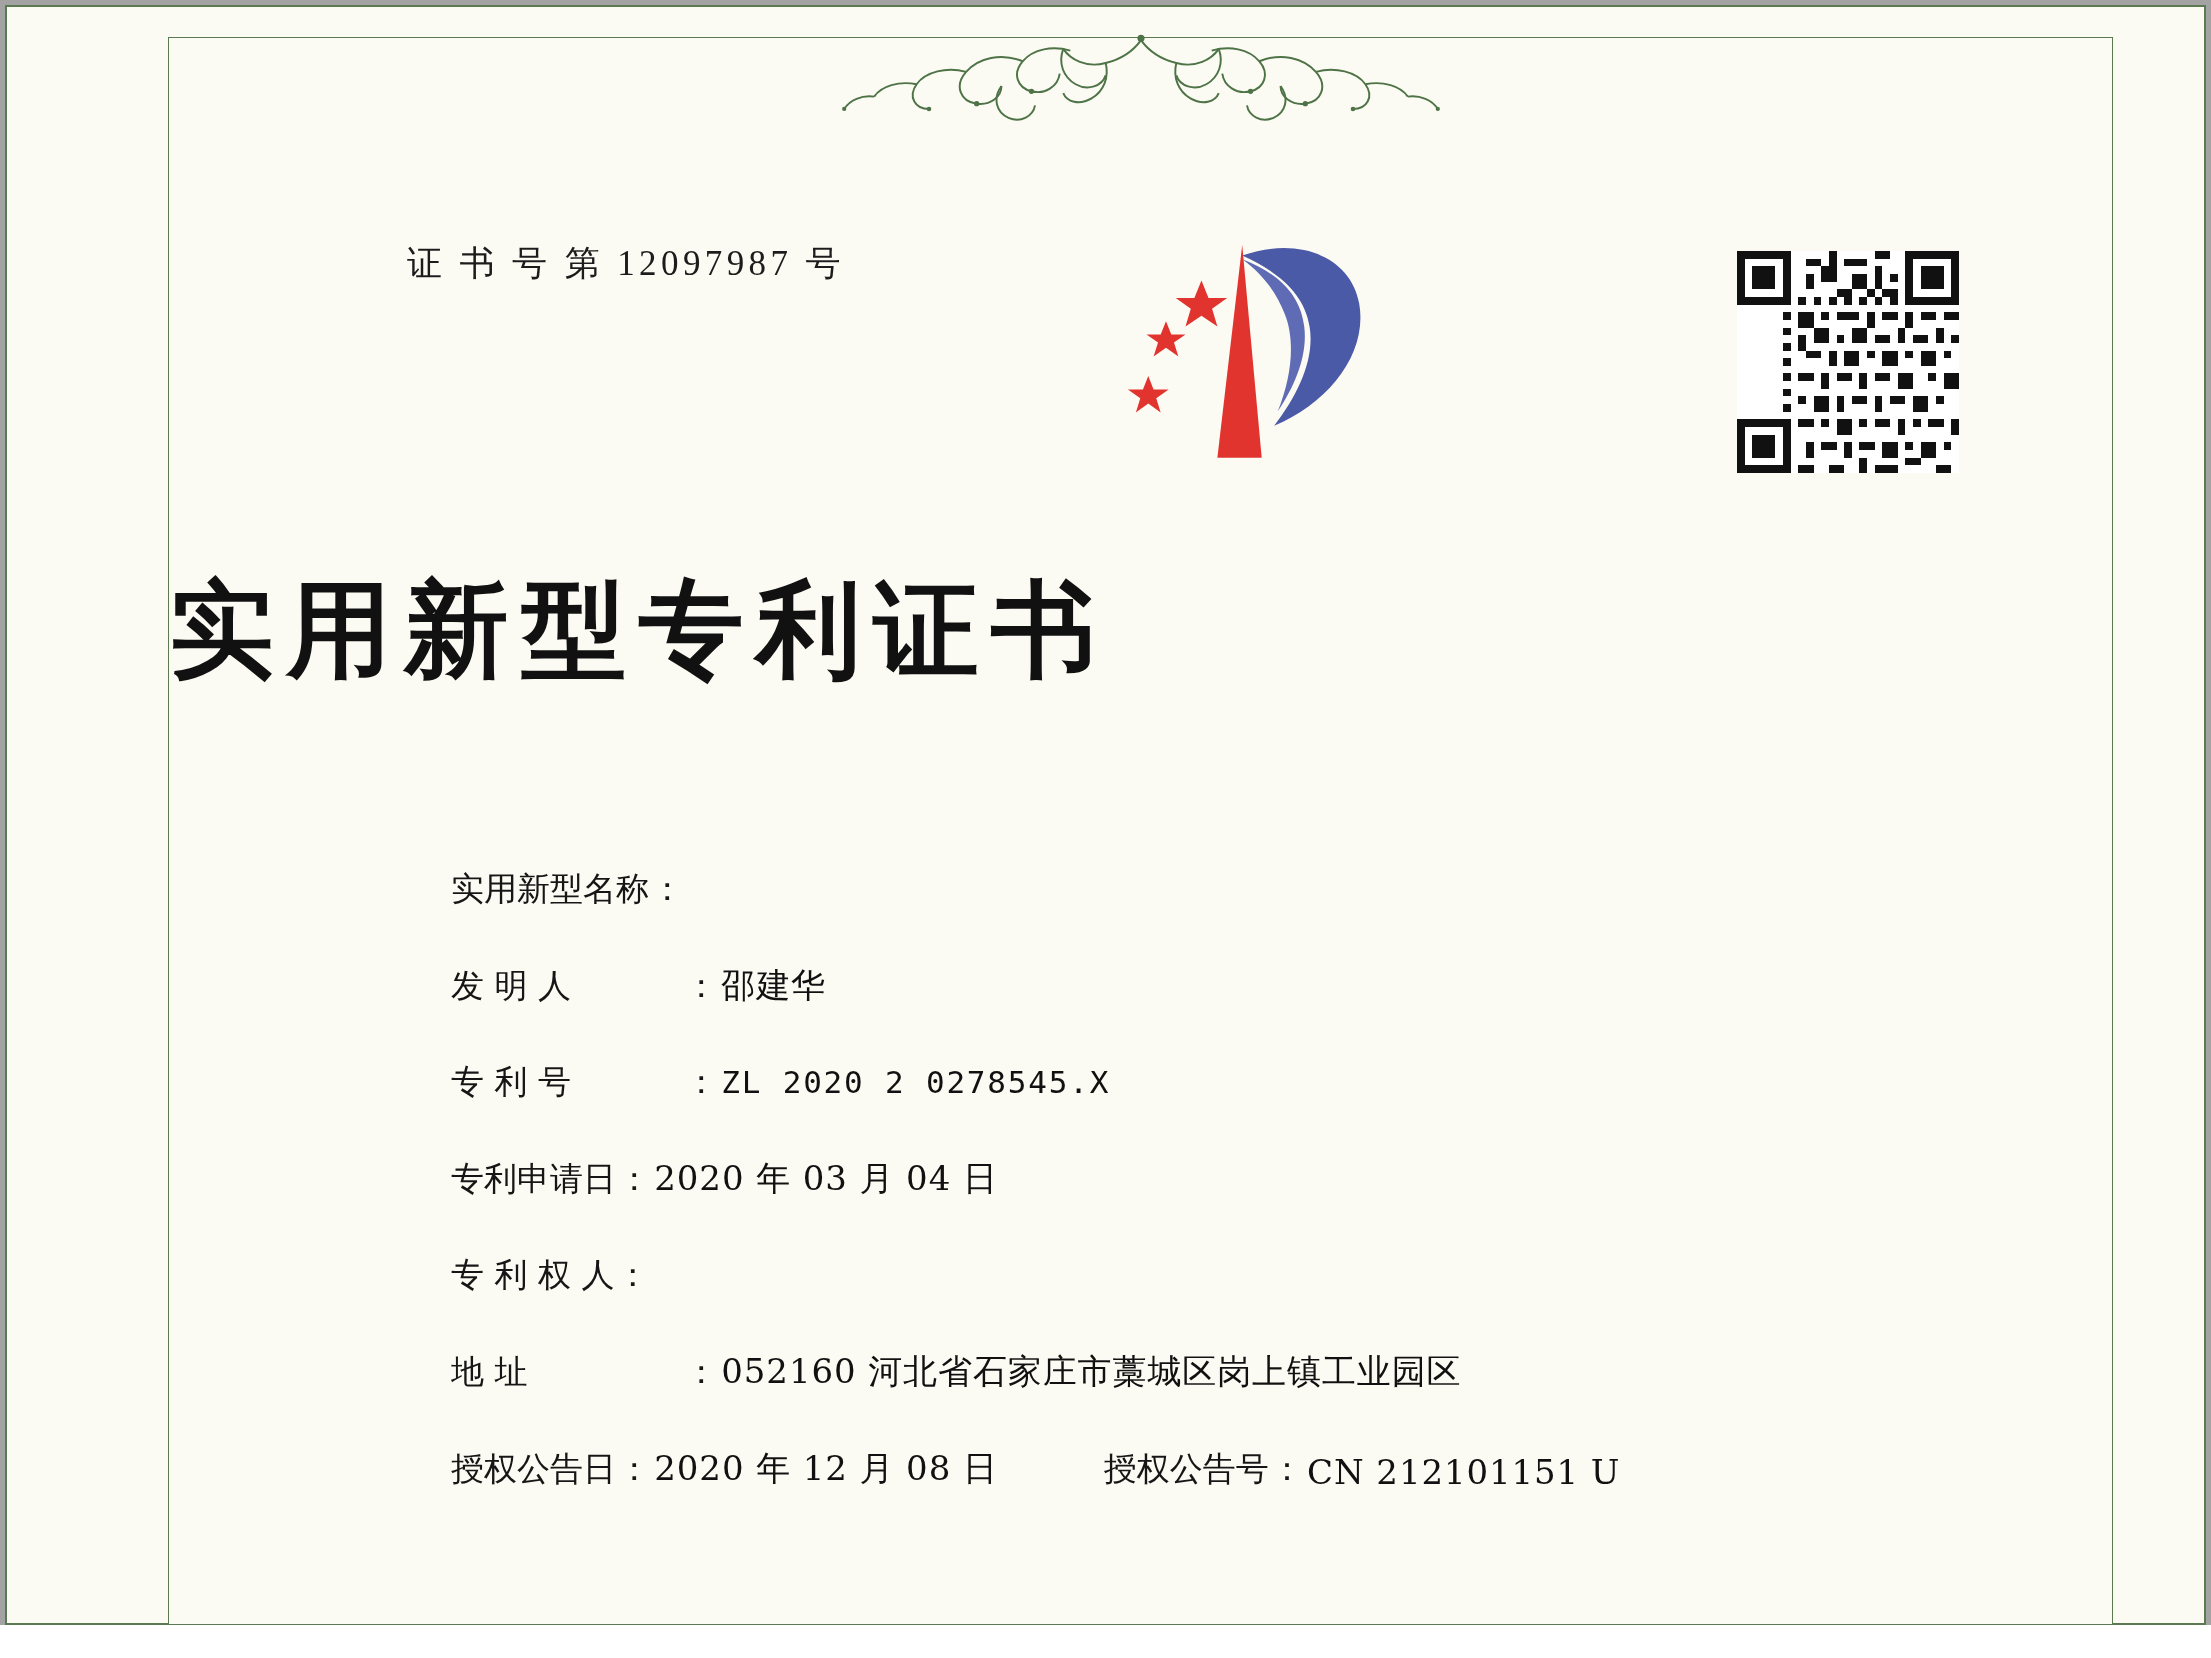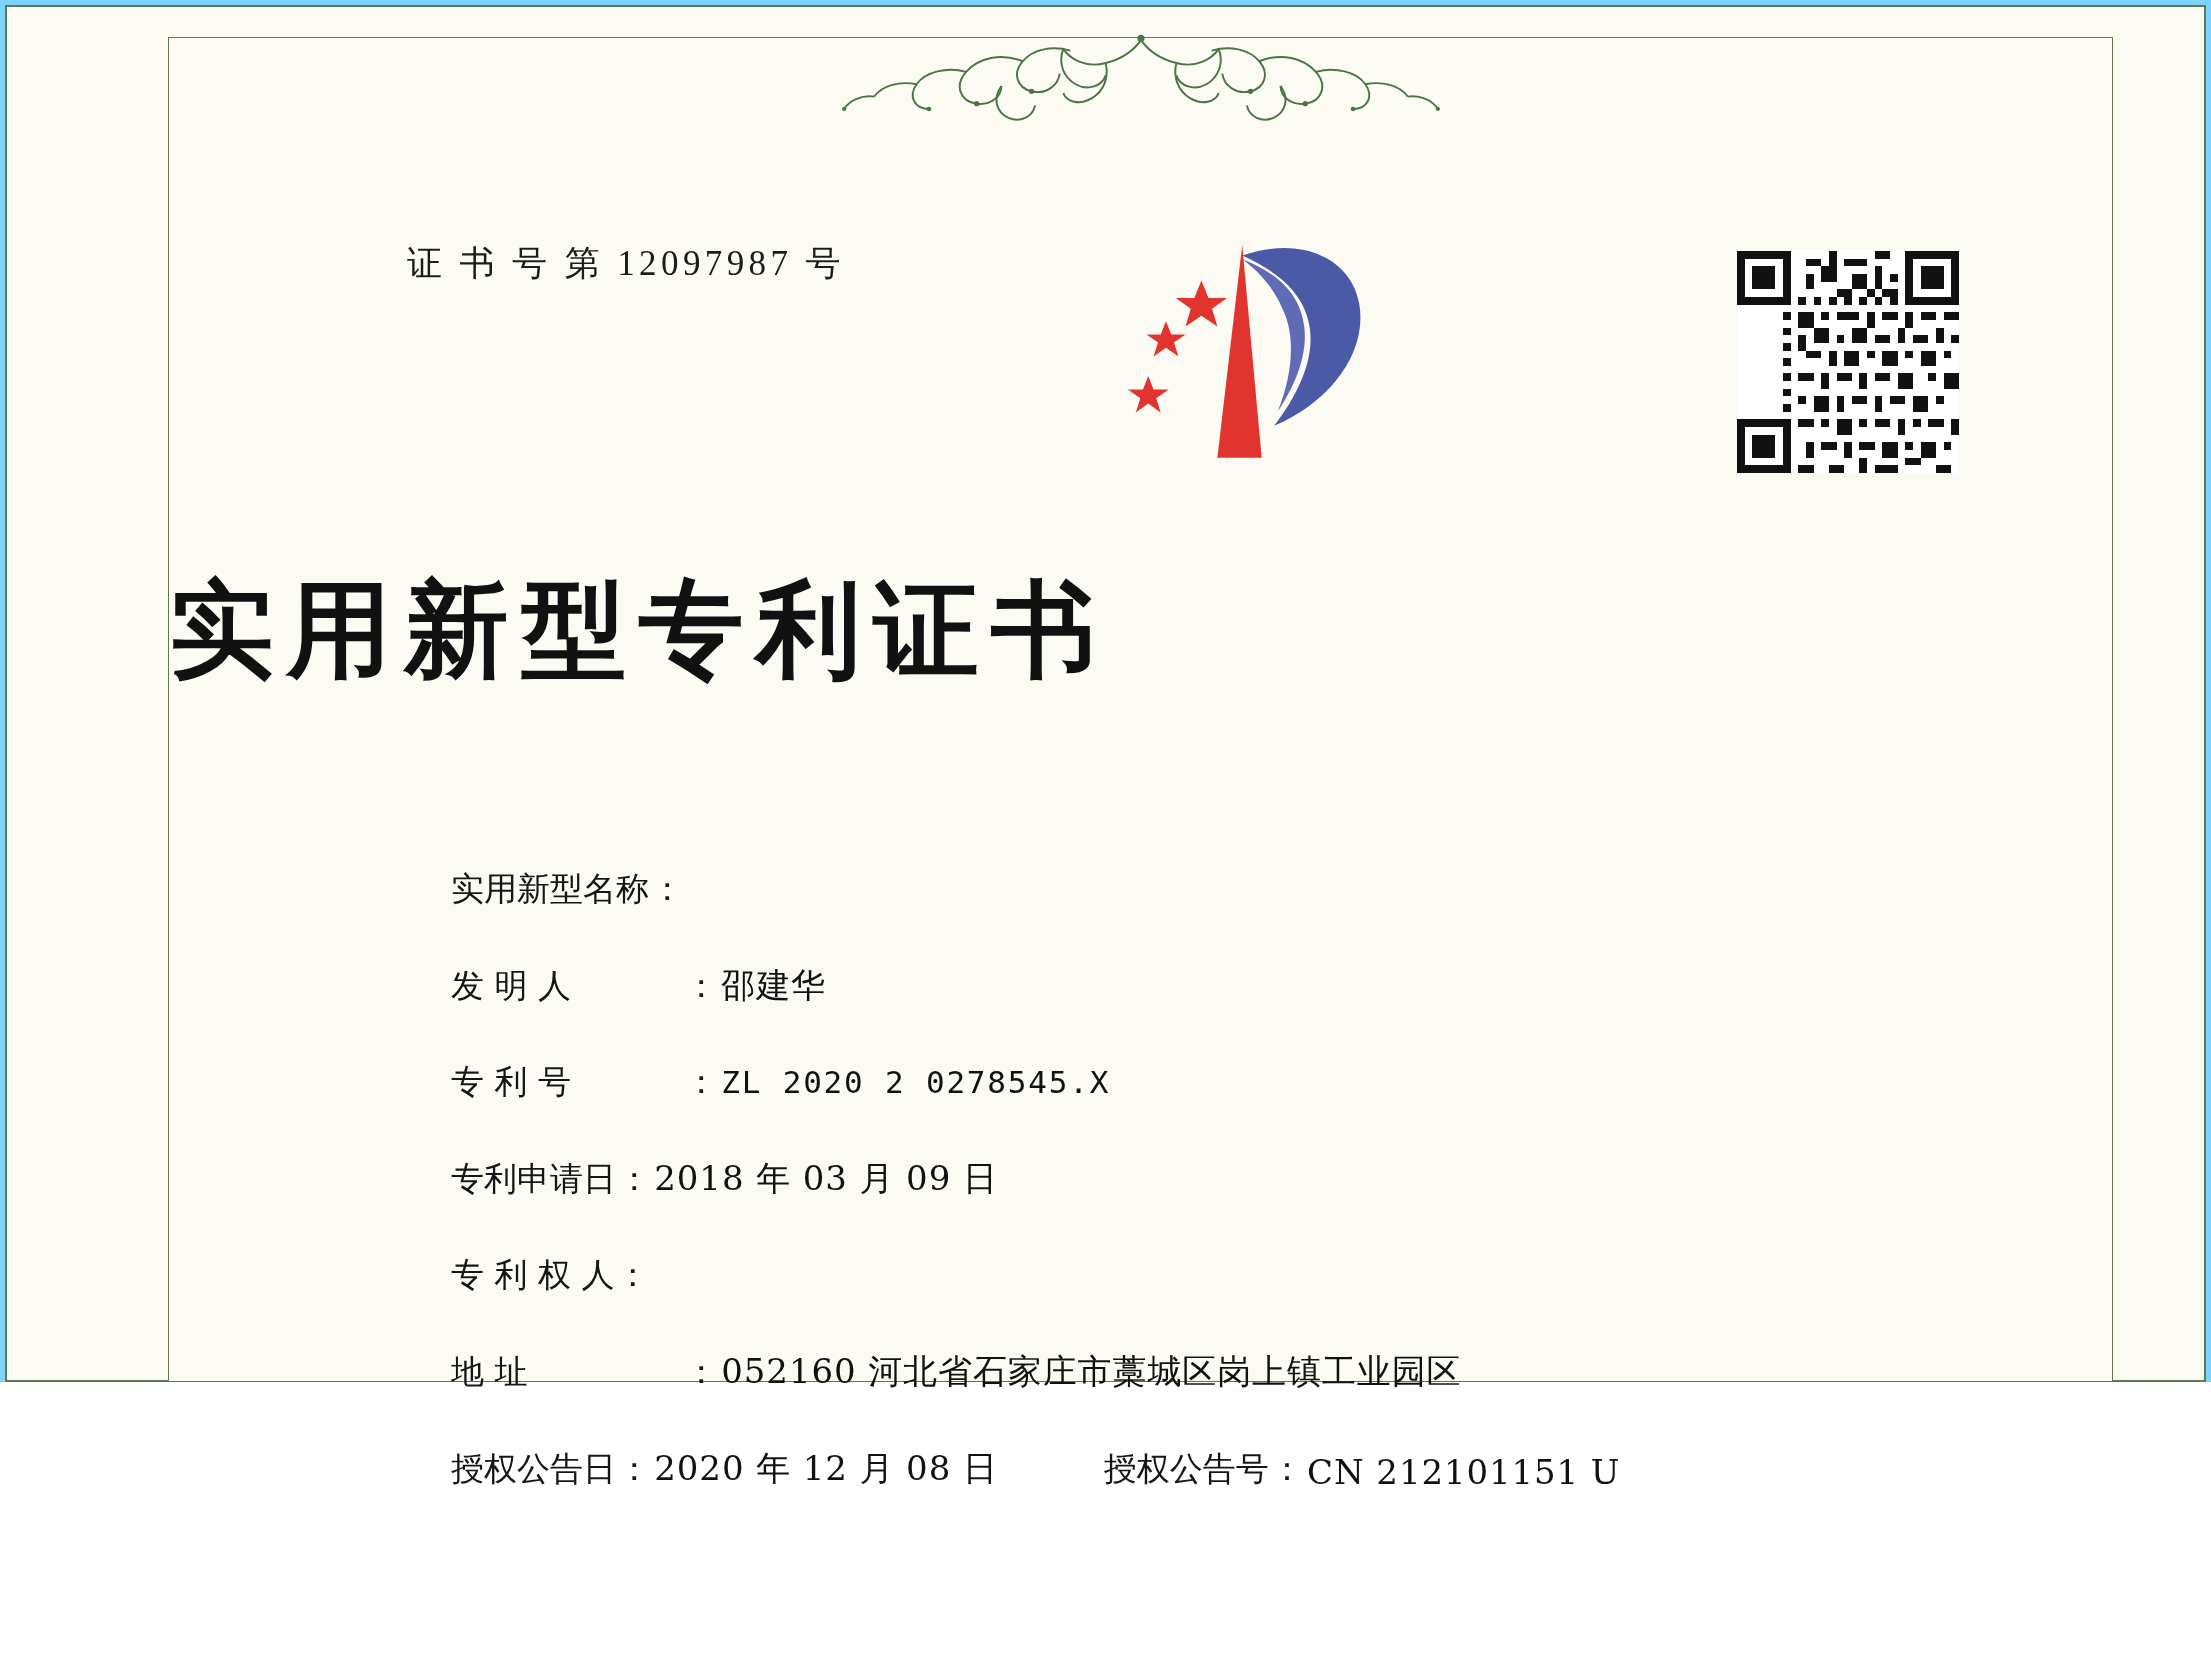--- a/index.html
+++ b/index.html
@@ -10,22 +10,22 @@
   body {
     width: 2211px;
     height: 1659px;
     font-family: "Liberation Serif", serif;
     overflow: hidden;
   }
 
   .page {
     position: relative;
     width: 2211px;
-    height: 1382px;
-    background: #7dd3fc;
+    height: 1625px;
+    background: #a3a3a3;
     box-sizing: border-box;
   }
 
   
   .frame-outer {
     position: absolute;
     left: 5.3px;
     top: 5.3px;
     right: 5.3px;
     bottom: 0px;
@@ -339,21 +339,21 @@
 
       <div class="row">
         <span class="lbl lbl-spread-3">专    利    号</span>
         <span class="colon">：</span>
         <span class="val val-mono">ZL 2020 2 0278545.X</span>
       </div>
 
       <div class="row">
         <span class="lbl">专利申请日</span>
         <span class="colon">：</span>
-        <span class="val">2018 年 03 月 09 日</span>
+        <span class="val">2020 年 03 月 04 日</span>
       </div>
 
       <div class="row">
         <span class="lbl">专 利 权 人</span>
         <span class="colon">：</span>
       </div>
 
       <div class="row">
         <span class="lbl lbl-spread-2">地        址</span>
         <span class="colon">：</span>

